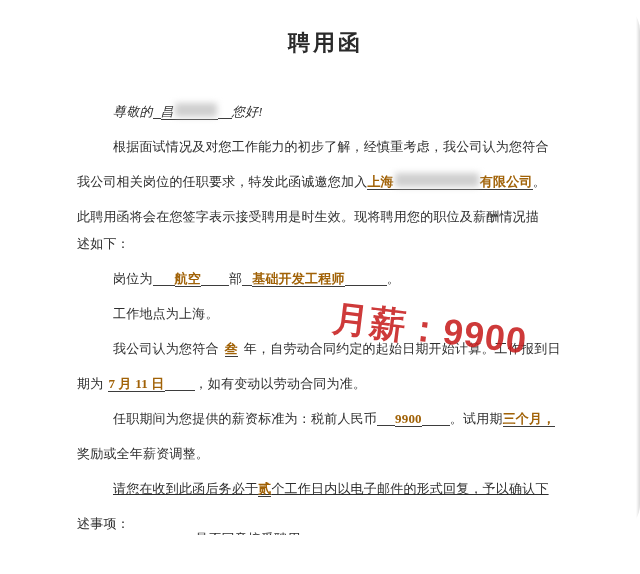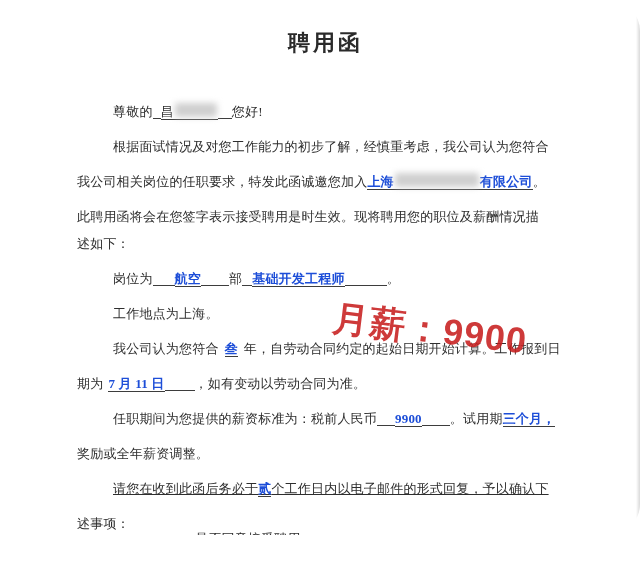--- a/index.html
+++ b/index.html
@@ -22,21 +22,21 @@
     text-align:center; font-size:22px; font-weight:bold;
     letter-spacing:3px; line-height:26px; color:#2a2a2a;
   }
 
   .letter-body { margin-top:38px; }
   .ln { line-height:35px; height:35px; white-space:nowrap; }
   .ln.tight   { margin-top:-8px; }
   .ln.clipped { margin-top:-20px; }
 
   .seg { color:#2e2e2e; }
-  .seg.b { font-weight:bold; color:#1d4ed8; }
+  .seg.b { font-weight:bold; color:#a16207; }
   .seg.u { border-bottom:1px solid #3d3d3d; }
 
   .seg.blank { display:inline-block; height:12px; vertical-align:-3px; }
 
   .seg.redact {
     display:inline-block; position:relative; height:16px; vertical-align:-4px;
     border-bottom-color:#3d3d3d;
   }
   .redact-fill {
     position:absolute; left:1px; right:1px; top:0px; bottom:2px;
@@ -51,21 +51,21 @@
     color:#c81f1f; opacity:0.88; white-space:nowrap;
   }
 </style>
 </head>
 <body>
 
 <div class="page">
   <div class="doc">
     <div class="doc-title">聘用函</div>
     <div class="letter-body">
-        <div class="ln" style="padding-left: 36px;"><span class="seg">尊敬的</span><span class="seg u blank" style="width: 8px;"></span><span class="seg u">昌</span><span class="seg u redact" style="width: 44px;"><i class="redact-fill"></i></span><span class="seg u blank" style="width: 14px;"></span><span class="seg">您好!</span></div>
+        <div class="ln" style="padding-left: 36px; font-style: italic;"><span class="seg">尊敬的</span><span class="seg u blank" style="width: 8px;"></span><span class="seg u">昌</span><span class="seg u redact" style="width: 44px;"><i class="redact-fill"></i></span><span class="seg u blank" style="width: 14px;"></span><span class="seg">您好!</span></div>
         <div class="ln" style="padding-left: 36px;"><span class="seg">根据面试情况及对您工作能力的初步了解，经慎重考虑，我公司认为您符合</span></div>
         <div class="ln"><span class="seg">我公司相关岗位的任职要求，特发此函诚邀您加入</span><span class="seg u b">上海</span><span class="seg u redact" style="width: 86px;"><i class="redact-fill"></i></span><span class="seg u b">有限公司</span><span class="seg">。</span></div>
         <div class="ln"><span class="seg">此聘用函将会在您签字表示接受聘用是时生效。现将聘用您的职位及薪酬情况描</span></div>
         <div class="ln tight"><span class="seg">述如下：</span></div>
         <div class="ln" style="padding-left: 36px;"><span class="seg">岗位为</span><span class="seg u blank" style="width: 22px;"></span><span class="seg u b">航空</span><span class="seg u blank" style="width: 28px;"></span><span class="seg">部</span><span class="seg u blank" style="width: 10px;"></span><span class="seg u b">基础开发工程师</span><span class="seg u blank" style="width: 42px;"></span><span class="seg">。</span></div>
         <div class="ln" style="padding-left: 36px;"><span class="seg">工作地点为上海。</span></div>
         <div class="ln" style="padding-left: 36px;"><span class="seg">我公司认为您符合</span><span class="seg blank" style="width: 6px;"></span><span class="seg u b">叁</span><span class="seg blank" style="width: 6px;"></span><span class="seg">年，自劳动合同约定的起始日期开始计算。工作报到日</span></div>
         <div class="ln"><span class="seg">期为</span><span class="seg blank" style="width: 5px;"></span><span class="seg u b">7 月 11 日</span><span class="seg u blank" style="width: 30px;"></span><span class="seg">，如有变动以劳动合同为准。</span></div>
         <div class="ln" style="padding-left: 36px;"><span class="seg">任职期间为您提供的薪资标准为：税前人民币</span><span class="seg u blank" style="width: 18px;"></span><span class="seg u b">9900</span><span class="seg u blank" style="width: 28px;"></span><span class="seg">。试用期</span><span class="seg u b">三个月，</span></div>
         <div class="ln"><span class="seg">奖励或全年薪资调整。</span></div>

